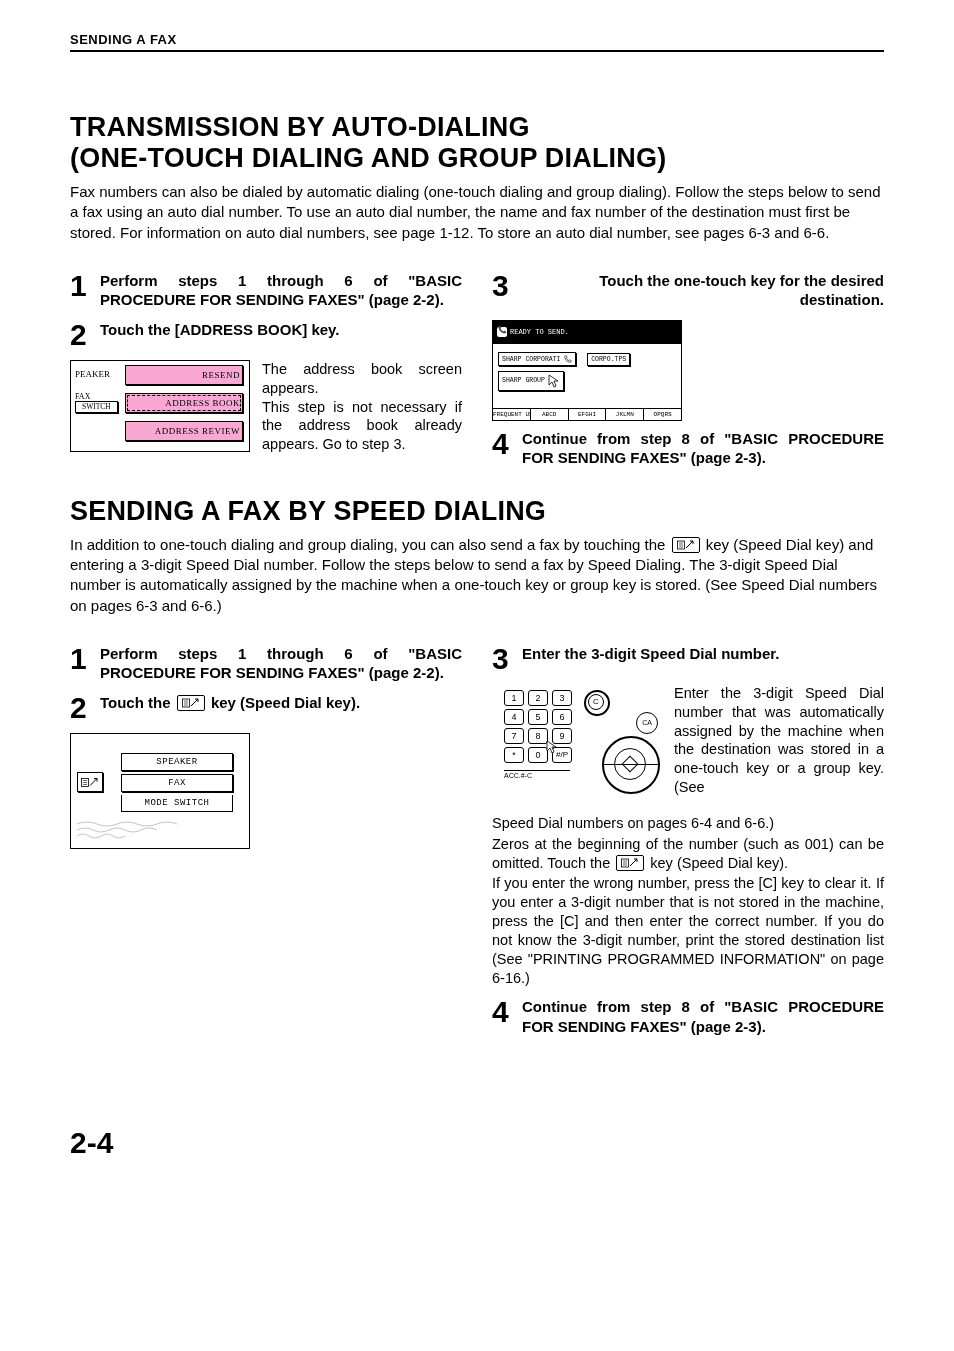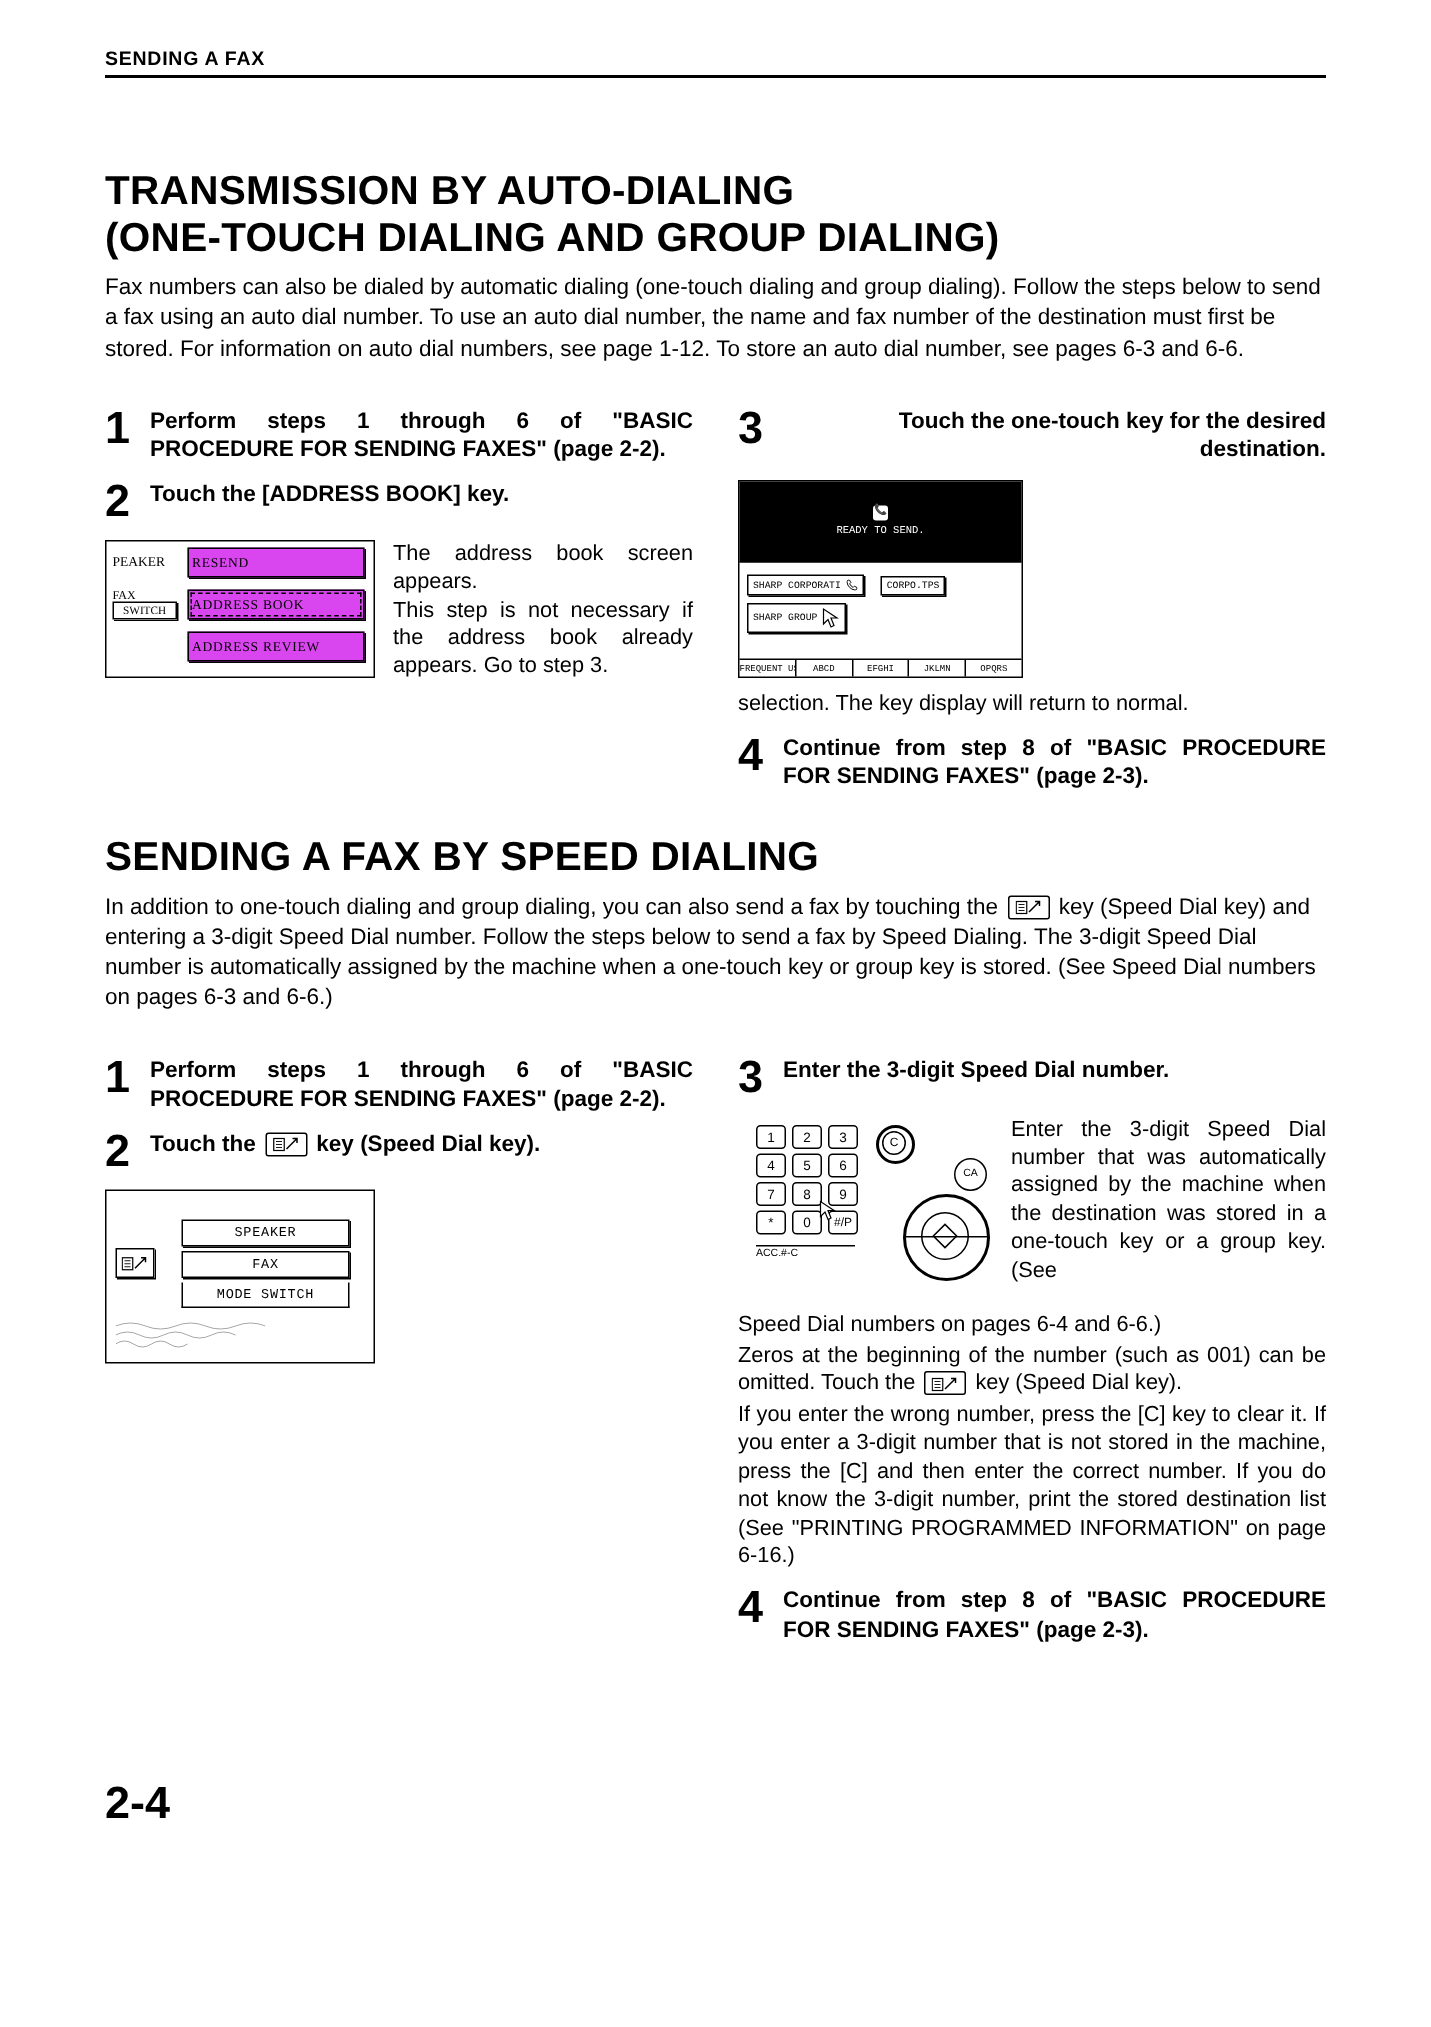--- a/index.html
+++ b/index.html
@@ -114,26 +114,26 @@
   }
   .fig1-left {
     width: 48px;
     font-size: 9px;
     line-height: 1;
   }
   .fig1-btn {
     flex: 1;
     border: 1px solid #000;
     box-shadow: 1px 1px 0 #000;
-    text-align: left;
+    text-align: right;
     padding: 4px 2px;
     margin: 2px;
     font-size: 9px;
     letter-spacing: 0.5px;
-    background: #d946ef;
+    background: #f9a8d4;
   }
   .fig1-btn.dashed {
     outline: 1px dashed #000;
     outline-offset: -3px;
   }
   .fig1-left-sw {
     border: 1px solid #000;
     font-size: 7.5px;
     padding: 1px 6px;
     display: inline-block;
@@ -142,28 +142,27 @@
   }
   
   .fig2 {
     width: 190px;
     border: 1px solid #000;
     box-sizing: border-box;
     font-family: "Courier New", monospace;
   }
   .fig2-top {
     border-bottom: 1px solid #000;
-    padding: 16px 4px;
+    padding: 6px 4px;
     font-size: 7px;
     display: flex;
     align-items: center;
     gap: 3px;
     background: #000;
     color: #fff;
-    flex-direction: column;
   }
   .phone-icon {
     width: 10px;
     height: 10px;
     background: #fff;
     border-radius: 2px;
     display: inline-block;
     position: relative;
   }
   .phone-icon::after {
@@ -432,21 +431,20 @@
             <div class="fig2-tabs">
               <div class="fig2-tab">FREQUENT USE</div>
               <div class="fig2-tab">ABCD</div>
               <div class="fig2-tab">EFGHI</div>
               <div class="fig2-tab">JKLMN</div>
               <div class="fig2-tab">OPQRS</div>
             </div>
           </div>
         </div>
       </div>
-      <div class="cont-desc">selection. The key display will return to normal.</div>
 
       <div class="step">
         <div class="step-num">4</div>
         <div class="step-head">Continue from step 8 of "BASIC PROCEDURE FOR SENDING FAXES" (page 2-3).</div>
       </div>
     </div>
   </div>
 
   <h1 class="section-title" style="margin-top:18px;">SENDING A FAX BY SPEED DIALING</h1>
   <div class="intro">

